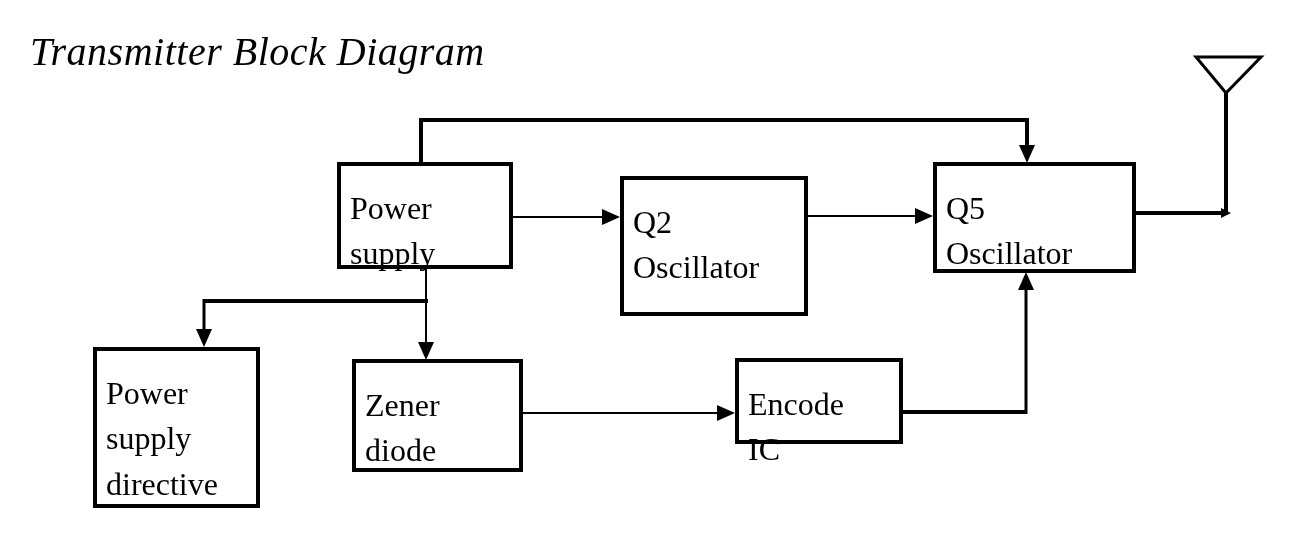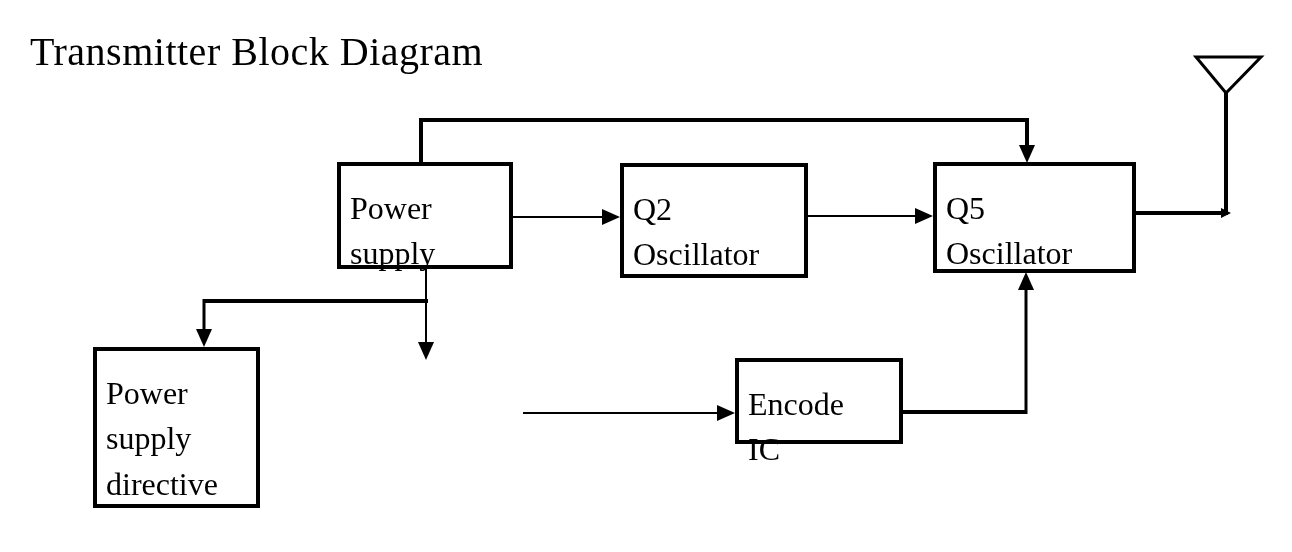--- a/index.html
+++ b/index.html
@@ -14,34 +14,35 @@
   }
   .diagram-title {
     position: absolute;
     left: 30px;
     top: 28px;
     margin: 0;
     font-size: 40px;
     font-weight: normal;
     color: #000000;
     letter-spacing: 0.5px;
+    font-style: italic;
   }
   .node {
     position: absolute;
     box-sizing: border-box;
     border: 4px solid #000000;
     background: #ffffff;
     font-size: 32px;
     line-height: 1.42;
     padding: 20px 4px 0 9px;
     white-space: pre-line;
     color: #000000;
   }
   .node-power-supply   { left: 337px; top: 162px; width: 176px; height: 107px; }
-  .node-q2-oscillator  { left: 620px; top: 163px; width: 188px; height: 115px; }
+  .node-q2-oscillator  { left: 620px; top: 176px; width: 188px; height: 140px; }
   .node-q5-amplifier   { left: 933px; top: 162px; width: 203px; height: 111px; }
   .node-ps-directive   { left:  93px; top: 347px; width: 167px; height: 161px; }
   .node-zener-diode    { left: 352px; top: 359px; width: 171px; height: 113px; }
   .node-encode-ic      { left: 735px; top: 358px; width: 168px; height: 86px; }
   svg.wires {
     position: absolute;
     left: 0; top: 0;
     width: 1292px; height: 552px;
     pointer-events: none;
   }
@@ -93,17 +94,19 @@
   <div class="node node-q2-oscillator">Q2
 Oscillator</div>
 
   <div class="node node-q5-amplifier">Q5
 Oscillator</div>
 
   <div class="node node-ps-directive">Power
 supply
 directive</div>
 
+  <div class="node node-zener-diode">Zener
+diode</div>
 
   <div class="node node-encode-ic">Encode
 IC</div>
 
 </div>
 
 </body></html>

